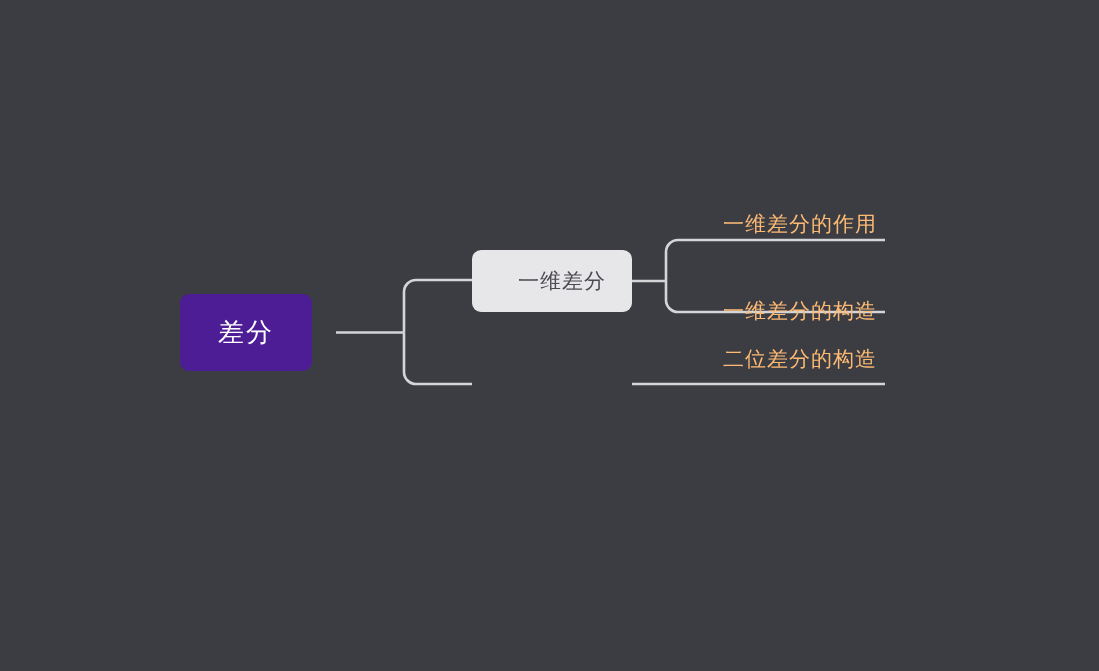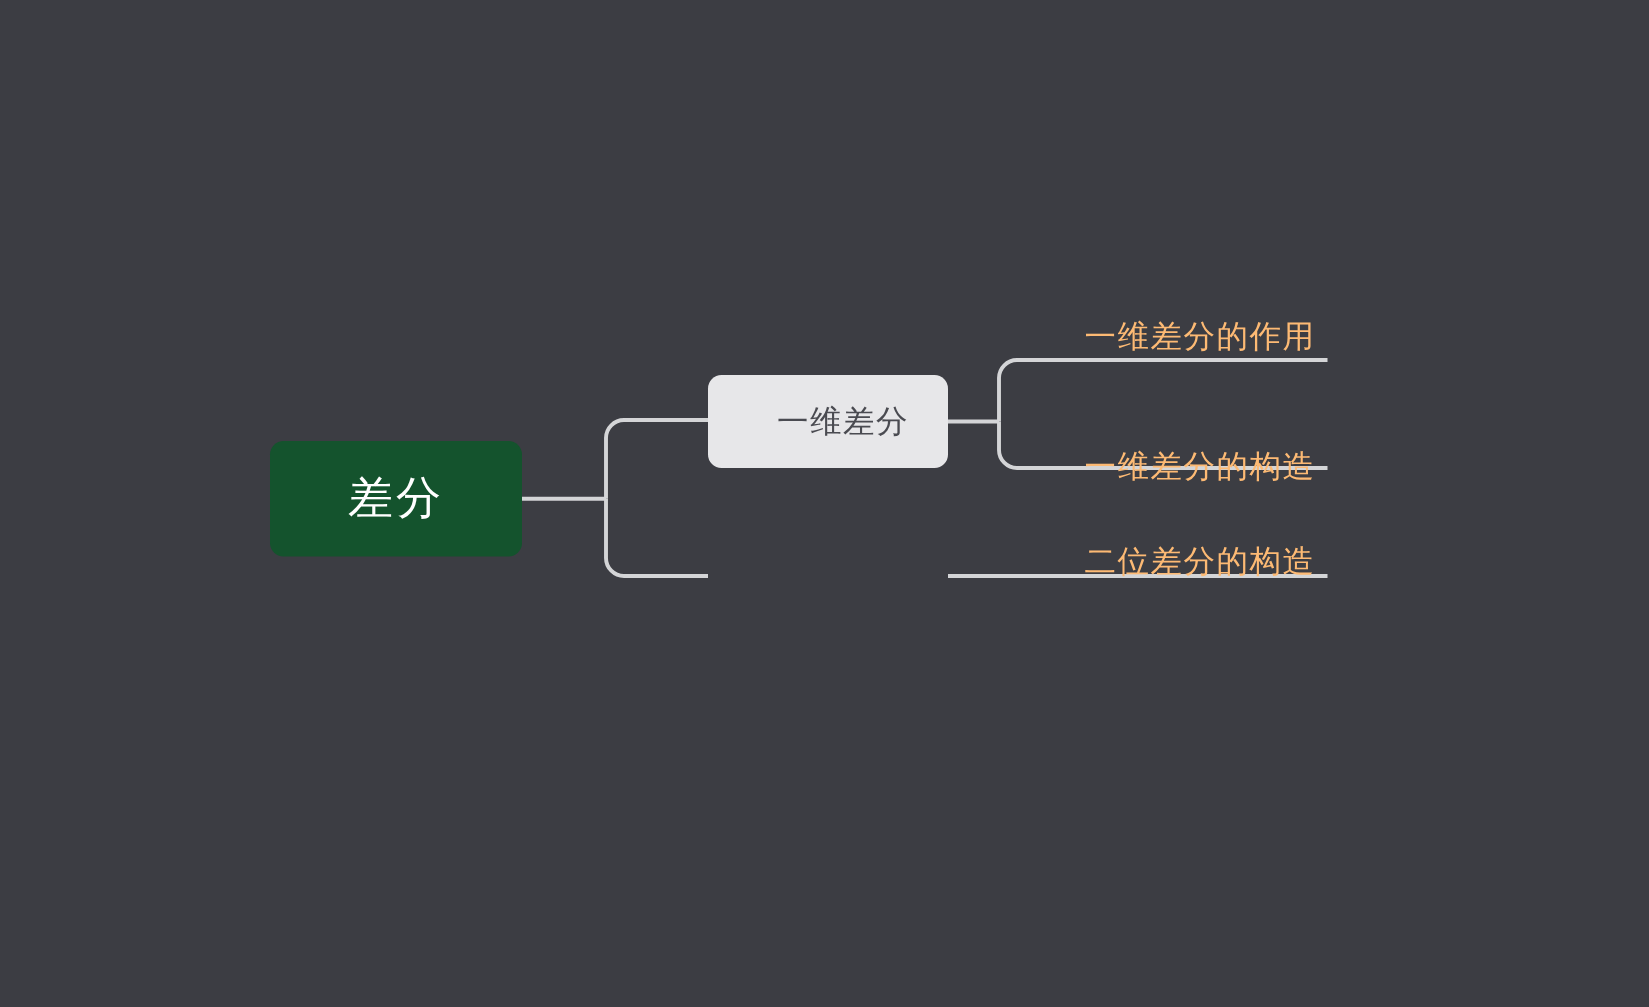--- a/index.html
+++ b/index.html
@@ -33,26 +33,26 @@
     display: flex;
     align-items: center;
     justify-content: center;
     white-space: nowrap;
   }
 
   
   .node-root {
     left: 180px;
     top: 294px;
-    width: 168px;
+    width: 132px;
     height: 77px;
-    background: #14532d;
+    background: #4c1d95;
     border-radius: 9px;
     color: #ffffff;
-    font-size: 30px;
+    font-size: 26px;
     letter-spacing: 2px;
   }
 
   
   .node-branch {
     width: 160px;
     height: 62px;
     background: #e7e7e9;
     border-radius: 9px;
     color: #4a4b51;
@@ -66,21 +66,21 @@
   .node-leaf {
     height: 40px;
     color: #fdba74;
     font-size: 21px;
     letter-spacing: 1px;
     justify-content: flex-end;
     padding-right: 8px;
   }
   .node-leaf-1 { left: 640px; top: 204px; width: 245px; }
   .node-leaf-2 { left: 640px; top: 263px; width: 245px; margin-top: 28px; }
-  .node-leaf-3 { left: 640px; top: 339px; width: 245px; margin-top: 15px; }
+  .node-leaf-3 { left: 640px; top: 339px; width: 245px; }
 </style>
 </head>
 <body>
 
 <div id="canvas">
 
   <svg id="edges" viewBox="0 0 1099 671" width="1099" height="671">
     <g fill="none" stroke="#d4d5d7" stroke-width="2.6" stroke-linecap="butt">
 
       <path d="M 336 332.5 L 404 332.5"></path>

